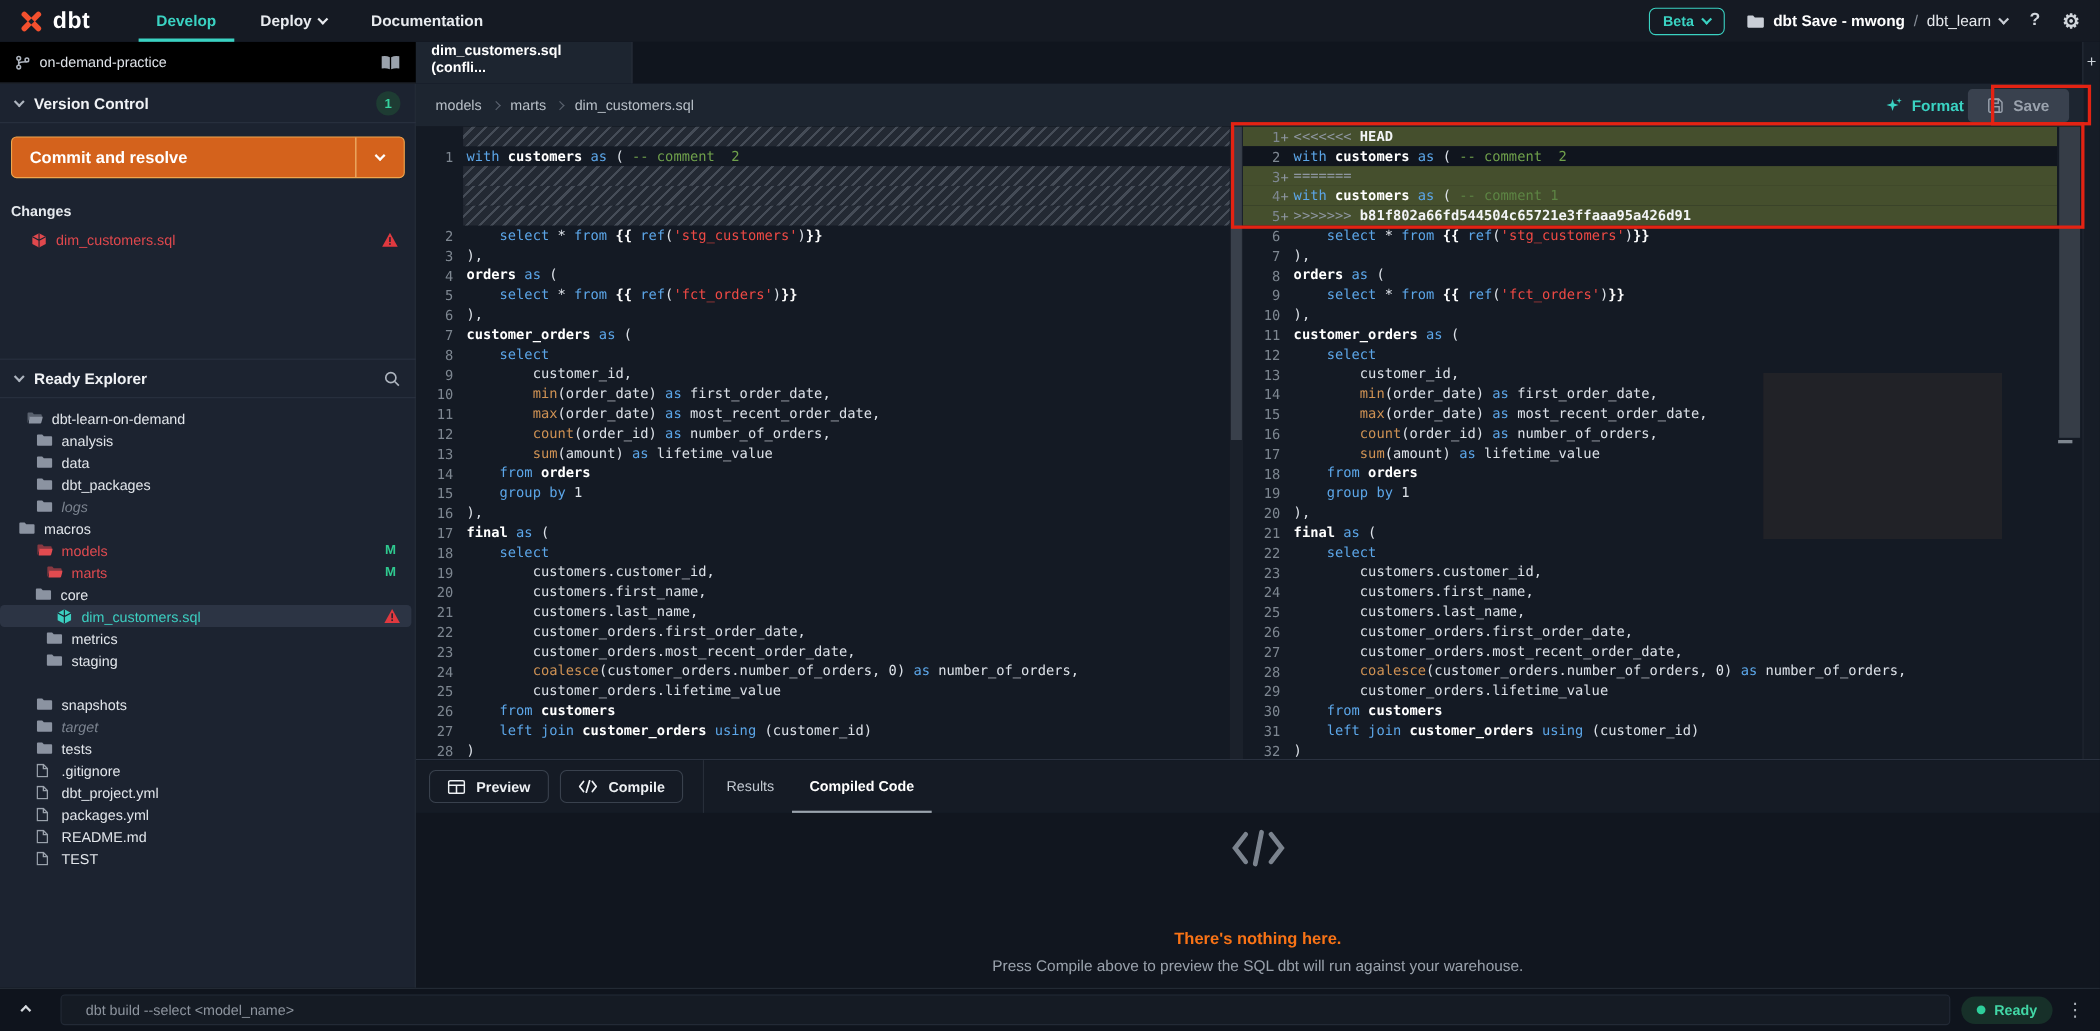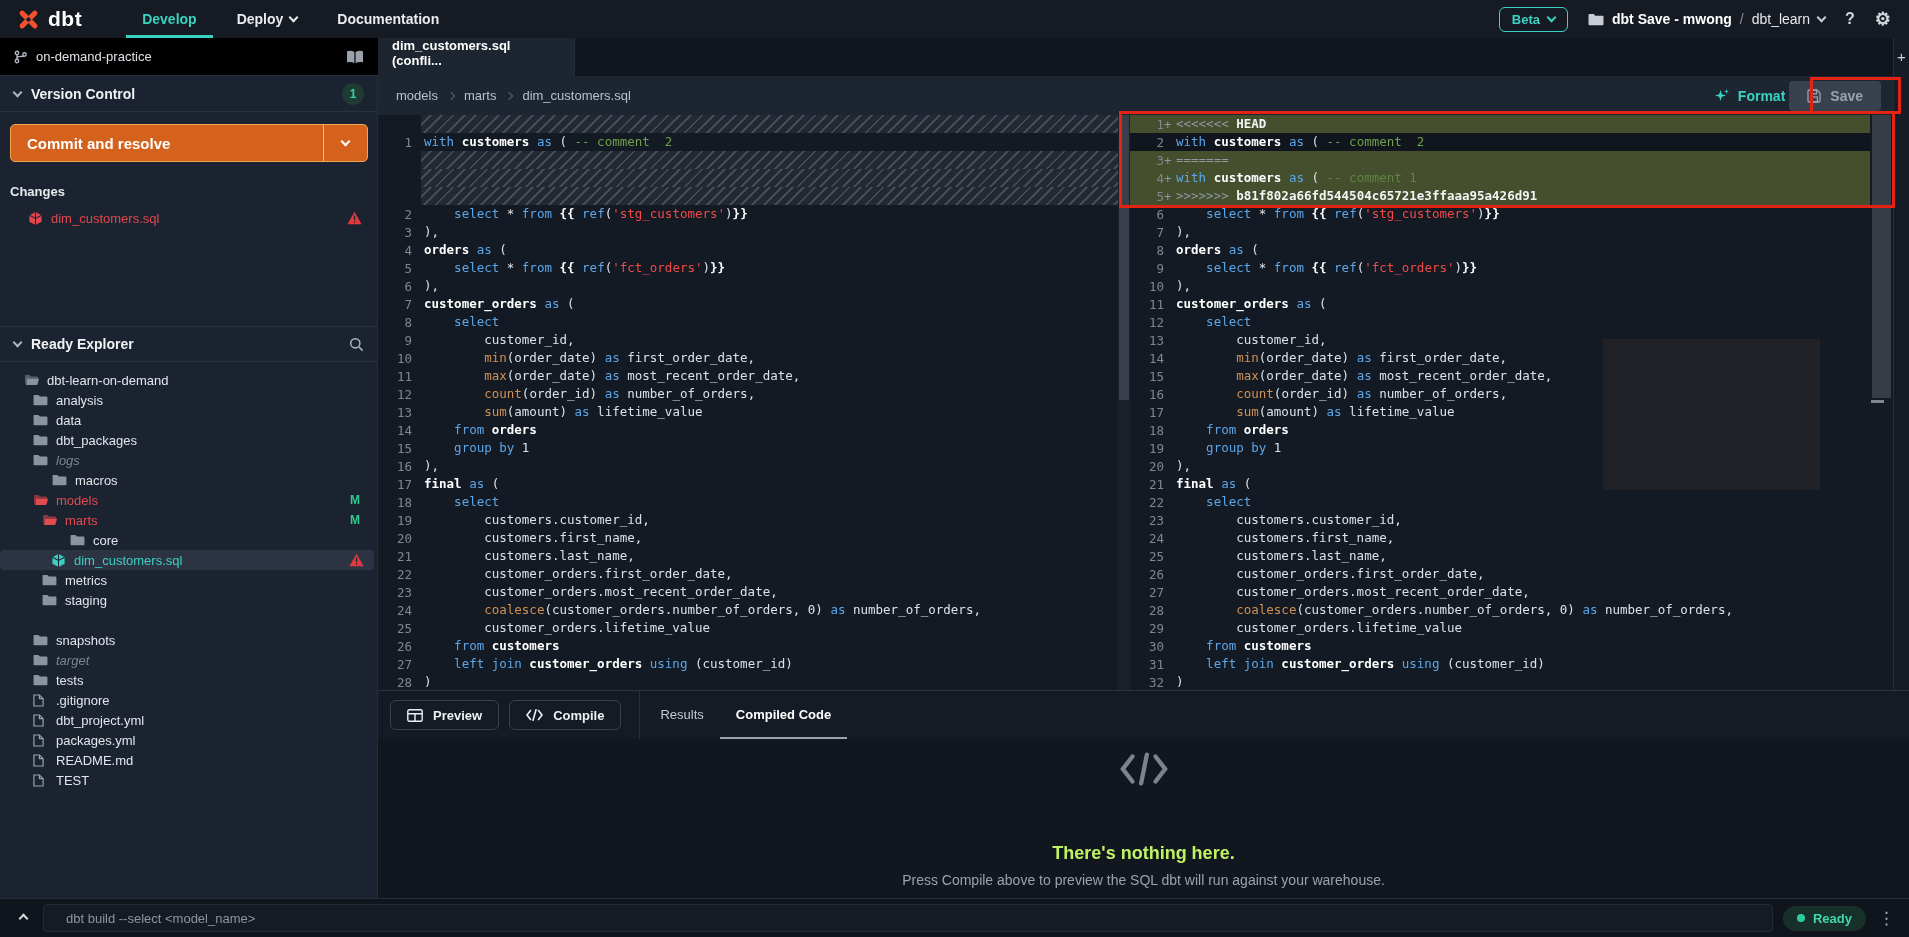--- a/index.html
+++ b/index.html
@@ -121,29 +121,29 @@
   #bp-head { height:48px; background:#151b25; display:flex; align-items:center; padding-left:12px; }
   .bp-btn { display:flex; align-items:center; gap:10px; height:30px; padding:0 16px;
     border:1px solid #39414d; border-radius:6px; color:#eef1f4; font-size:13px; font-weight:bold;
     margin-right:10px; cursor:pointer; background:transparent; }
   .bp-sep { width:1px; height:48px; background:#272e39; margin:0 4px 0 8px; }
   .bp-tab { padding:0 16px; height:48px; display:flex; align-items:center; font-size:13px;
     color:#c3cad2; cursor:pointer; border-bottom:2px solid transparent; }
   .bp-tab.active { color:#fff; font-weight:bold; border-bottom-color:#9ba3ad; }
   #bp-empty { height:160px; display:flex; flex-direction:column; align-items:center;
     justify-content:center; gap:8px; }
-  #bp-empty .t1 { font-size:18px; font-weight:bold; color:#bef264;margin-top:48px; }
+  #bp-empty .t1 { font-size:15px; font-weight:bold; color:#f97316;margin-top:48px; }
   #bp-empty .t2 { font-size:14px; color:#9aa2ac; }
 
   
   #cmdbar { left:0; top:898px; width:1909px; height:39px; background:#0f141d;
     border-top:1px solid #262d38; display:flex; align-items:center; padding:0 14px; z-index:30; }
   #cmd-collapse { color:#d6dadf; margin:0 16px 0 6px; cursor:pointer; }
   #cmd-input { width:1730px; height:28px; background:#151b24; border:1px solid #232a36;
-    border-radius:4px; color:#c9ced6; font-size:13px; padding:0 12px 0 22px; outline:none; }
+    border-radius:4px; color:#c9ced6; font-size:13px; padding:0 12px 0 22px; outline:none;margin-left:12px; }
   #cmd-input::placeholder { color:#8d949e; }
   #ready-pill { display:flex; align-items:center; gap:8px; background:#173029; border-radius:14px;
     padding:5px 14px; margin-left:10px; }
   #ready-pill .dot { width:8px; height:8px; border-radius:50%; background:#2ece9b; }
   #ready-pill .txt { color:#42d7a6; font-size:13px; font-weight:bold; }
   #kebab { color:#aab0b8; font-size:17px; margin-left:12px; cursor:pointer; }
 
   svg { display:block; }
 </style>
 </head>
@@ -294,21 +294,21 @@
           <span class="label">dbt_packages</span>
         </div>
         <div class="tree-row dim" style="padding-left: 33px;">
           <span class="icn">
             <svg width="15" height="12" viewBox="0 0 16 13" fill="currentColor">
               <path d="M0.5 2 q0-1 1-1 h4.2 l1.6 1.8 h7.2 q1 0 1 1 v7.4 q0 1-1 1 h-13 q-1 0-1-1 z"></path>
             </svg>
           </span>
           <span class="label">logs</span>
         </div>
-        <div class="tree-row" style="padding-left: 52px;">
+        <div class="tree-row" style="padding-left: 17px;">
           <span class="icn">
             <svg width="15" height="12" viewBox="0 0 16 13" fill="currentColor">
               <path d="M0.5 2 q0-1 1-1 h4.2 l1.6 1.8 h7.2 q1 0 1 1 v7.4 q0 1-1 1 h-13 q-1 0-1-1 z"></path>
             </svg>
           </span>
           <span class="label">macros</span>
         </div>
         <div class="tree-row red" style="padding-left: 33px;">
           <span class="icn">
             <svg width="15" height="12" viewBox="0 0 16 13">
@@ -322,21 +322,21 @@
         <div class="tree-row red" style="padding-left: 42px;">
           <span class="icn">
             <svg width="15" height="12" viewBox="0 0 16 13">
               <path d="M1 2 q0-1 1-1 h3.8 l1.5 1.7 h6.7 q1 0 1 .9 v1.4 h-11.6 l-2.4 6.6 z" fill="currentColor" opacity=".55"></path>
               <path d="M2.9 5 h12.4 q.9 0 .65.9 l-1.45 5.3 q-.2.8-1 .8 h-10.6 q-.9 0-.65-.9 z" fill="currentColor"></path>
             </svg>
           </span>
           <span class="label">marts</span>
           <span class="m-badge">M</span>
         </div>
-        <div class="tree-row" style="padding-left: 70px;">
+        <div class="tree-row" style="padding-left: 32px;">
           <span class="icn">
             <svg width="15" height="12" viewBox="0 0 16 13" fill="currentColor">
               <path d="M0.5 2 q0-1 1-1 h4.2 l1.6 1.8 h7.2 q1 0 1 1 v7.4 q0 1-1 1 h-13 q-1 0-1-1 z"></path>
             </svg>
           </span>
           <span class="label">core</span>
         </div>
         <div class="tree-row selected" style="padding-left: 51px;">
           <span class="icn">
             <svg width="15" height="15" viewBox="0 0 16 16">

